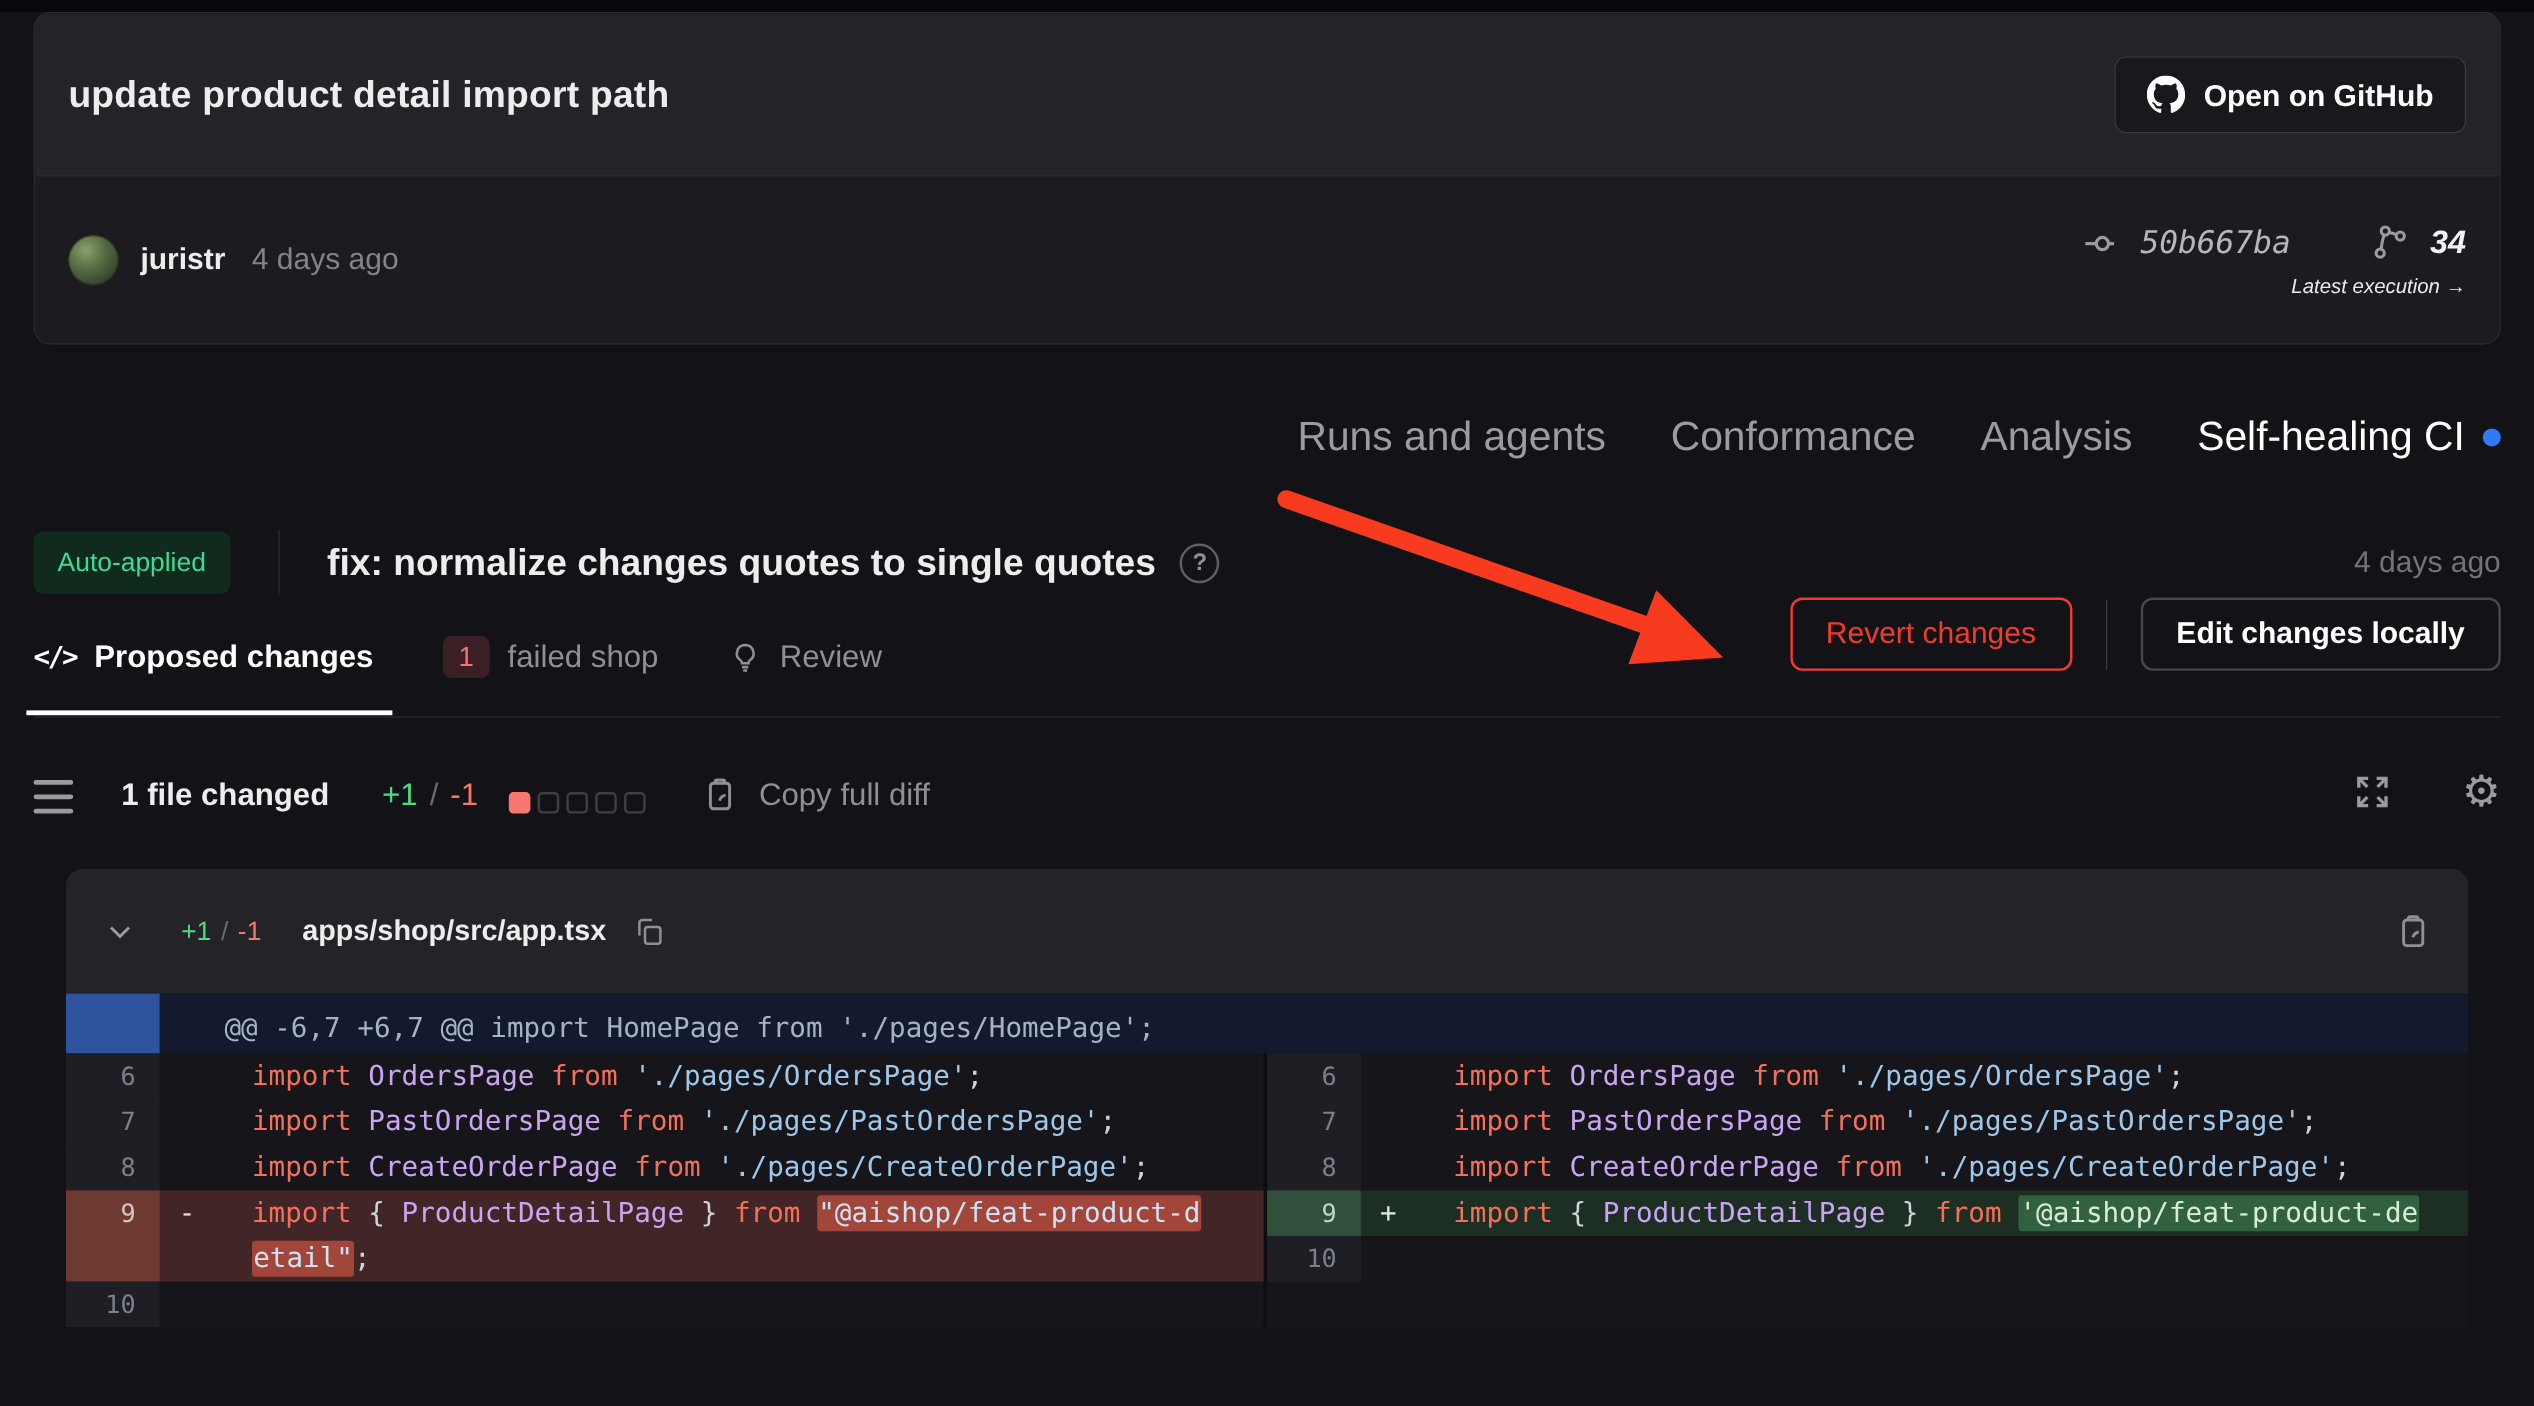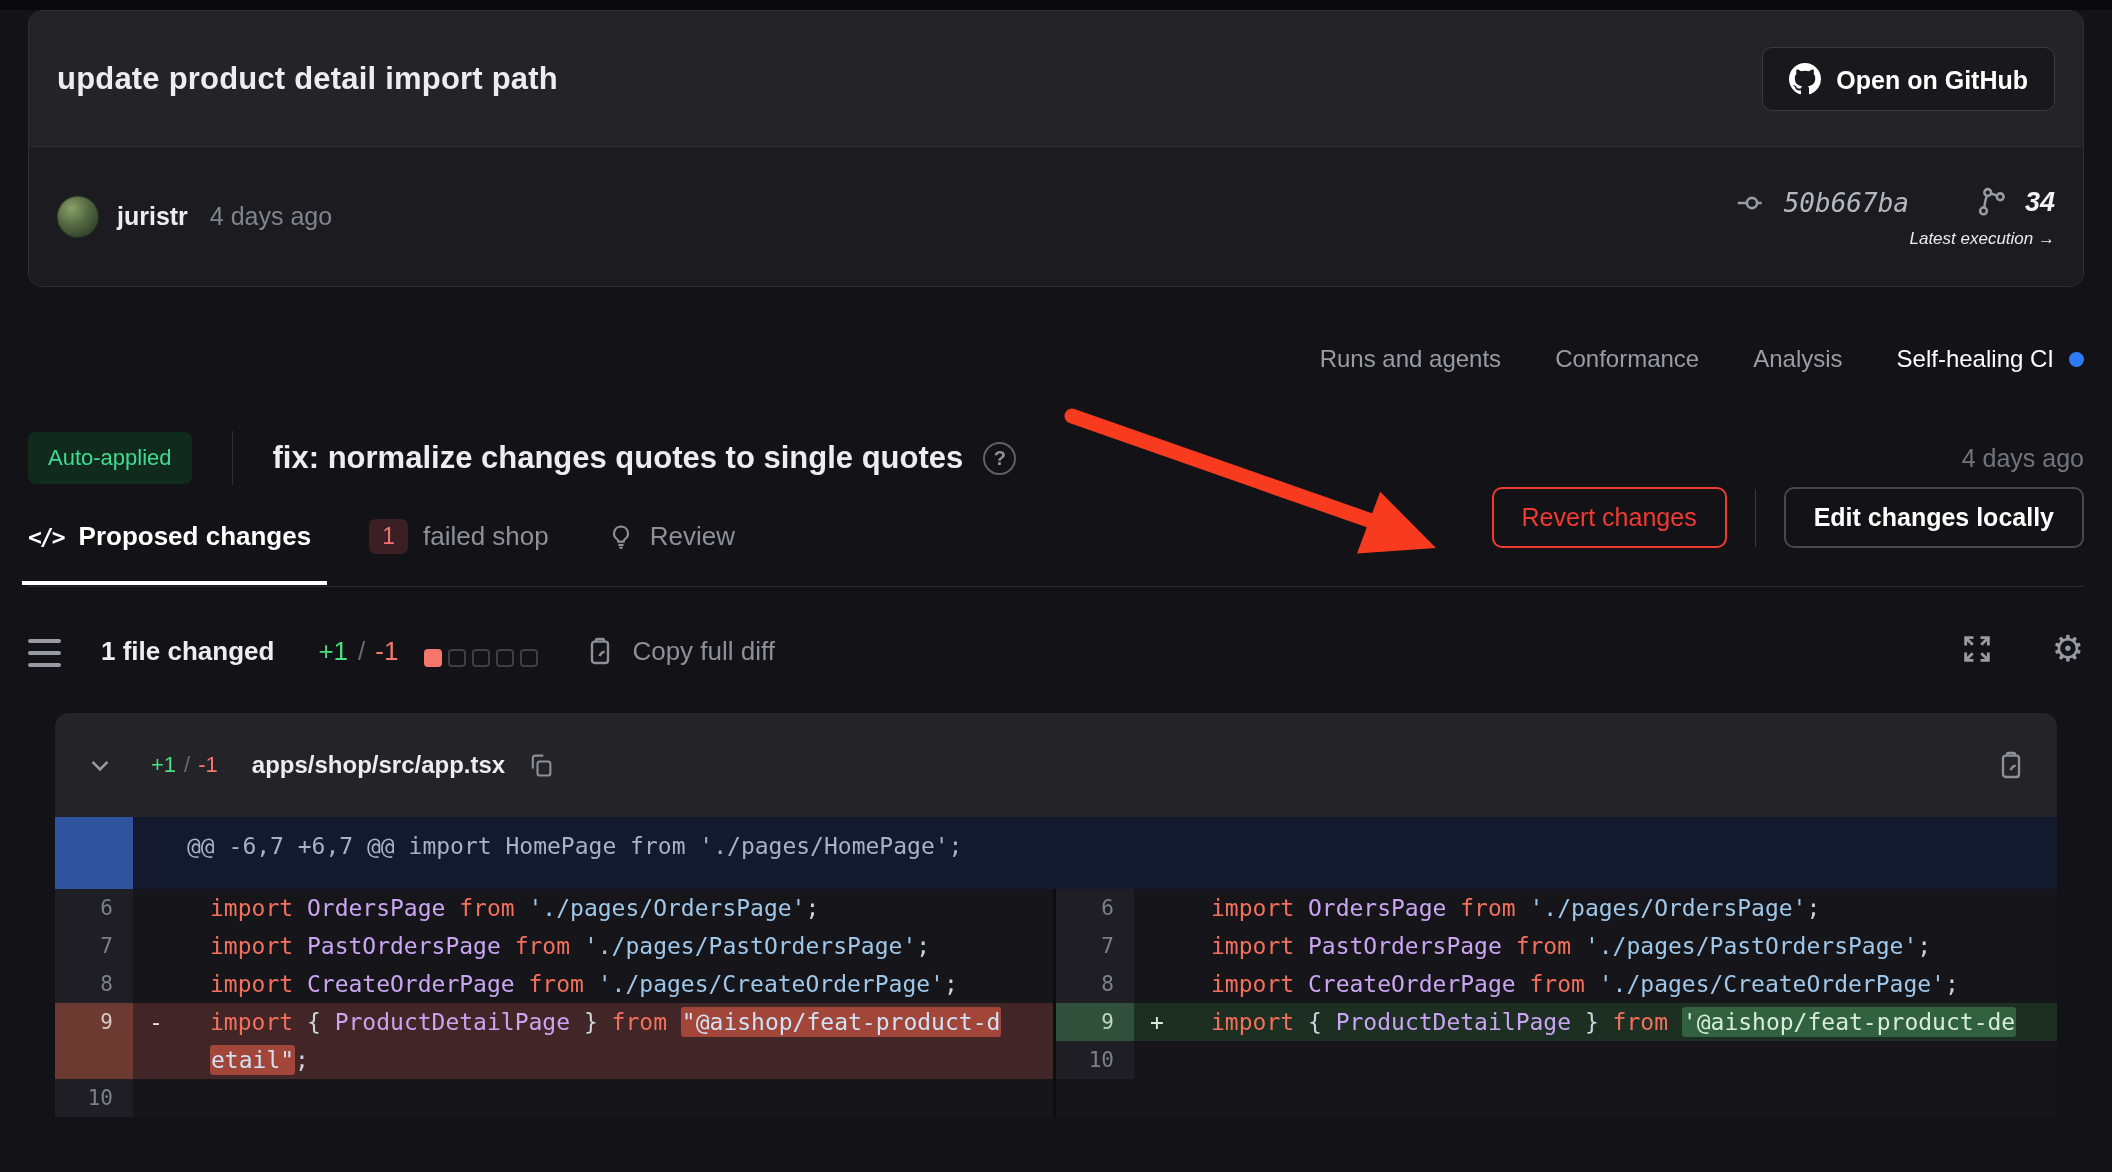--- a/index.html
+++ b/index.html
@@ -27,21 +27,21 @@
   .meta-row1 { display:flex; align-items:center; gap:66px; }
   .hash-group { display:flex; align-items:center; gap:14px; color:#b6b6bf; }
   .hash { font-family:"DejaVu Sans Mono", monospace; font-size:26px; }
   .branch-group { display:flex; align-items:center; gap:16px; }
   .branch-count { font-size:27px; font-weight:600; color:#f2f2f5; }
   .latest-exec { font-size:17px; color:#e9e9ee; cursor:pointer; }
   .icon-dim { color:#9a9aa3; }
 
   
   .nav { margin-top:58px; display:flex; justify-content:flex-end; align-items:center; gap:54px;
-         font-size:24px; color:#9b9ba4; }
+         font-size:34px; color:#9b9ba4; }
   .nav-item { cursor:pointer; display:flex; align-items:center; }
   .nav-item.active { color:#ffffff; }
   .nav-dot { width:15px; height:15px; border-radius:50%; background:#2f7bf6; margin-left:15px; }
 
   
   .fixrow { margin-top:58px; display:flex; align-items:center; }
   .badge-green { color:#3edc92; background:#112a1e; padding:13px 20px; border-radius:8px; font-size:22px; }
   .vdiv { width:1px; height:54px; background:#2e2e34; margin:0 40px; }
   .fix-title { font-size:31px; font-weight:700; }
   .help-icon { width:33px; height:33px; border:2px solid #5f5f67; border-radius:50%; color:#8f8f98;
@@ -77,21 +77,21 @@
   .copy-diff { display:flex; align-items:center; gap:16px; margin-left:46px; color:#8f8f98; font-size:26px; cursor:pointer; }
   .tb-right { margin-left:auto; display:flex; align-items:center; gap:58px; color:#9a9aa3; }
   .gear-glyph { font-size:36px; line-height:1; color:#9a9aa3; cursor:pointer; }
 
   
   .diffcard { margin:46px 27px 0; border-radius:14px 14px 0 0; overflow:hidden; background:#15151a; }
   .file-head { height:104px; background:#232328; display:flex; align-items:center; padding:0 30px; }
   .fh-counts { margin-left:36px; font-size:22px; display:flex; align-items:center; }
   .fh-counts .slash { margin:0 8px; }
   .file-path { margin-left:34px; font-size:24px; font-weight:600; }
-  .hunk { display:flex; background:#131a2d; height:72px; font-family:"DejaVu Sans Mono", monospace; }
+  .hunk { display:flex; background:#131a2d; height:50px; font-family:"DejaVu Sans Mono", monospace; }
   .hunk-gut { width:78px; flex:0 0 78px; background:#2f539c; }
   .hunk-text { line-height:58px; padding-left:54px; color:#a8b2c3; font-size:23px; white-space:pre; }
   .cols { display:flex; }
   .pane { width:50%; background:#15151a; }
   .pane.left { border-right:3px solid #0d0d10; }
   .d-row { display:flex; }
   .d-gut { width:78px; flex:0 0 78px; background:#1e1e24; color:#7b818b;
            font-family:"DejaVu Sans Mono", monospace; font-size:21px; text-align:right;
            padding-right:20px; line-height:38px; }
   .d-content { flex:1; min-width:0; }

